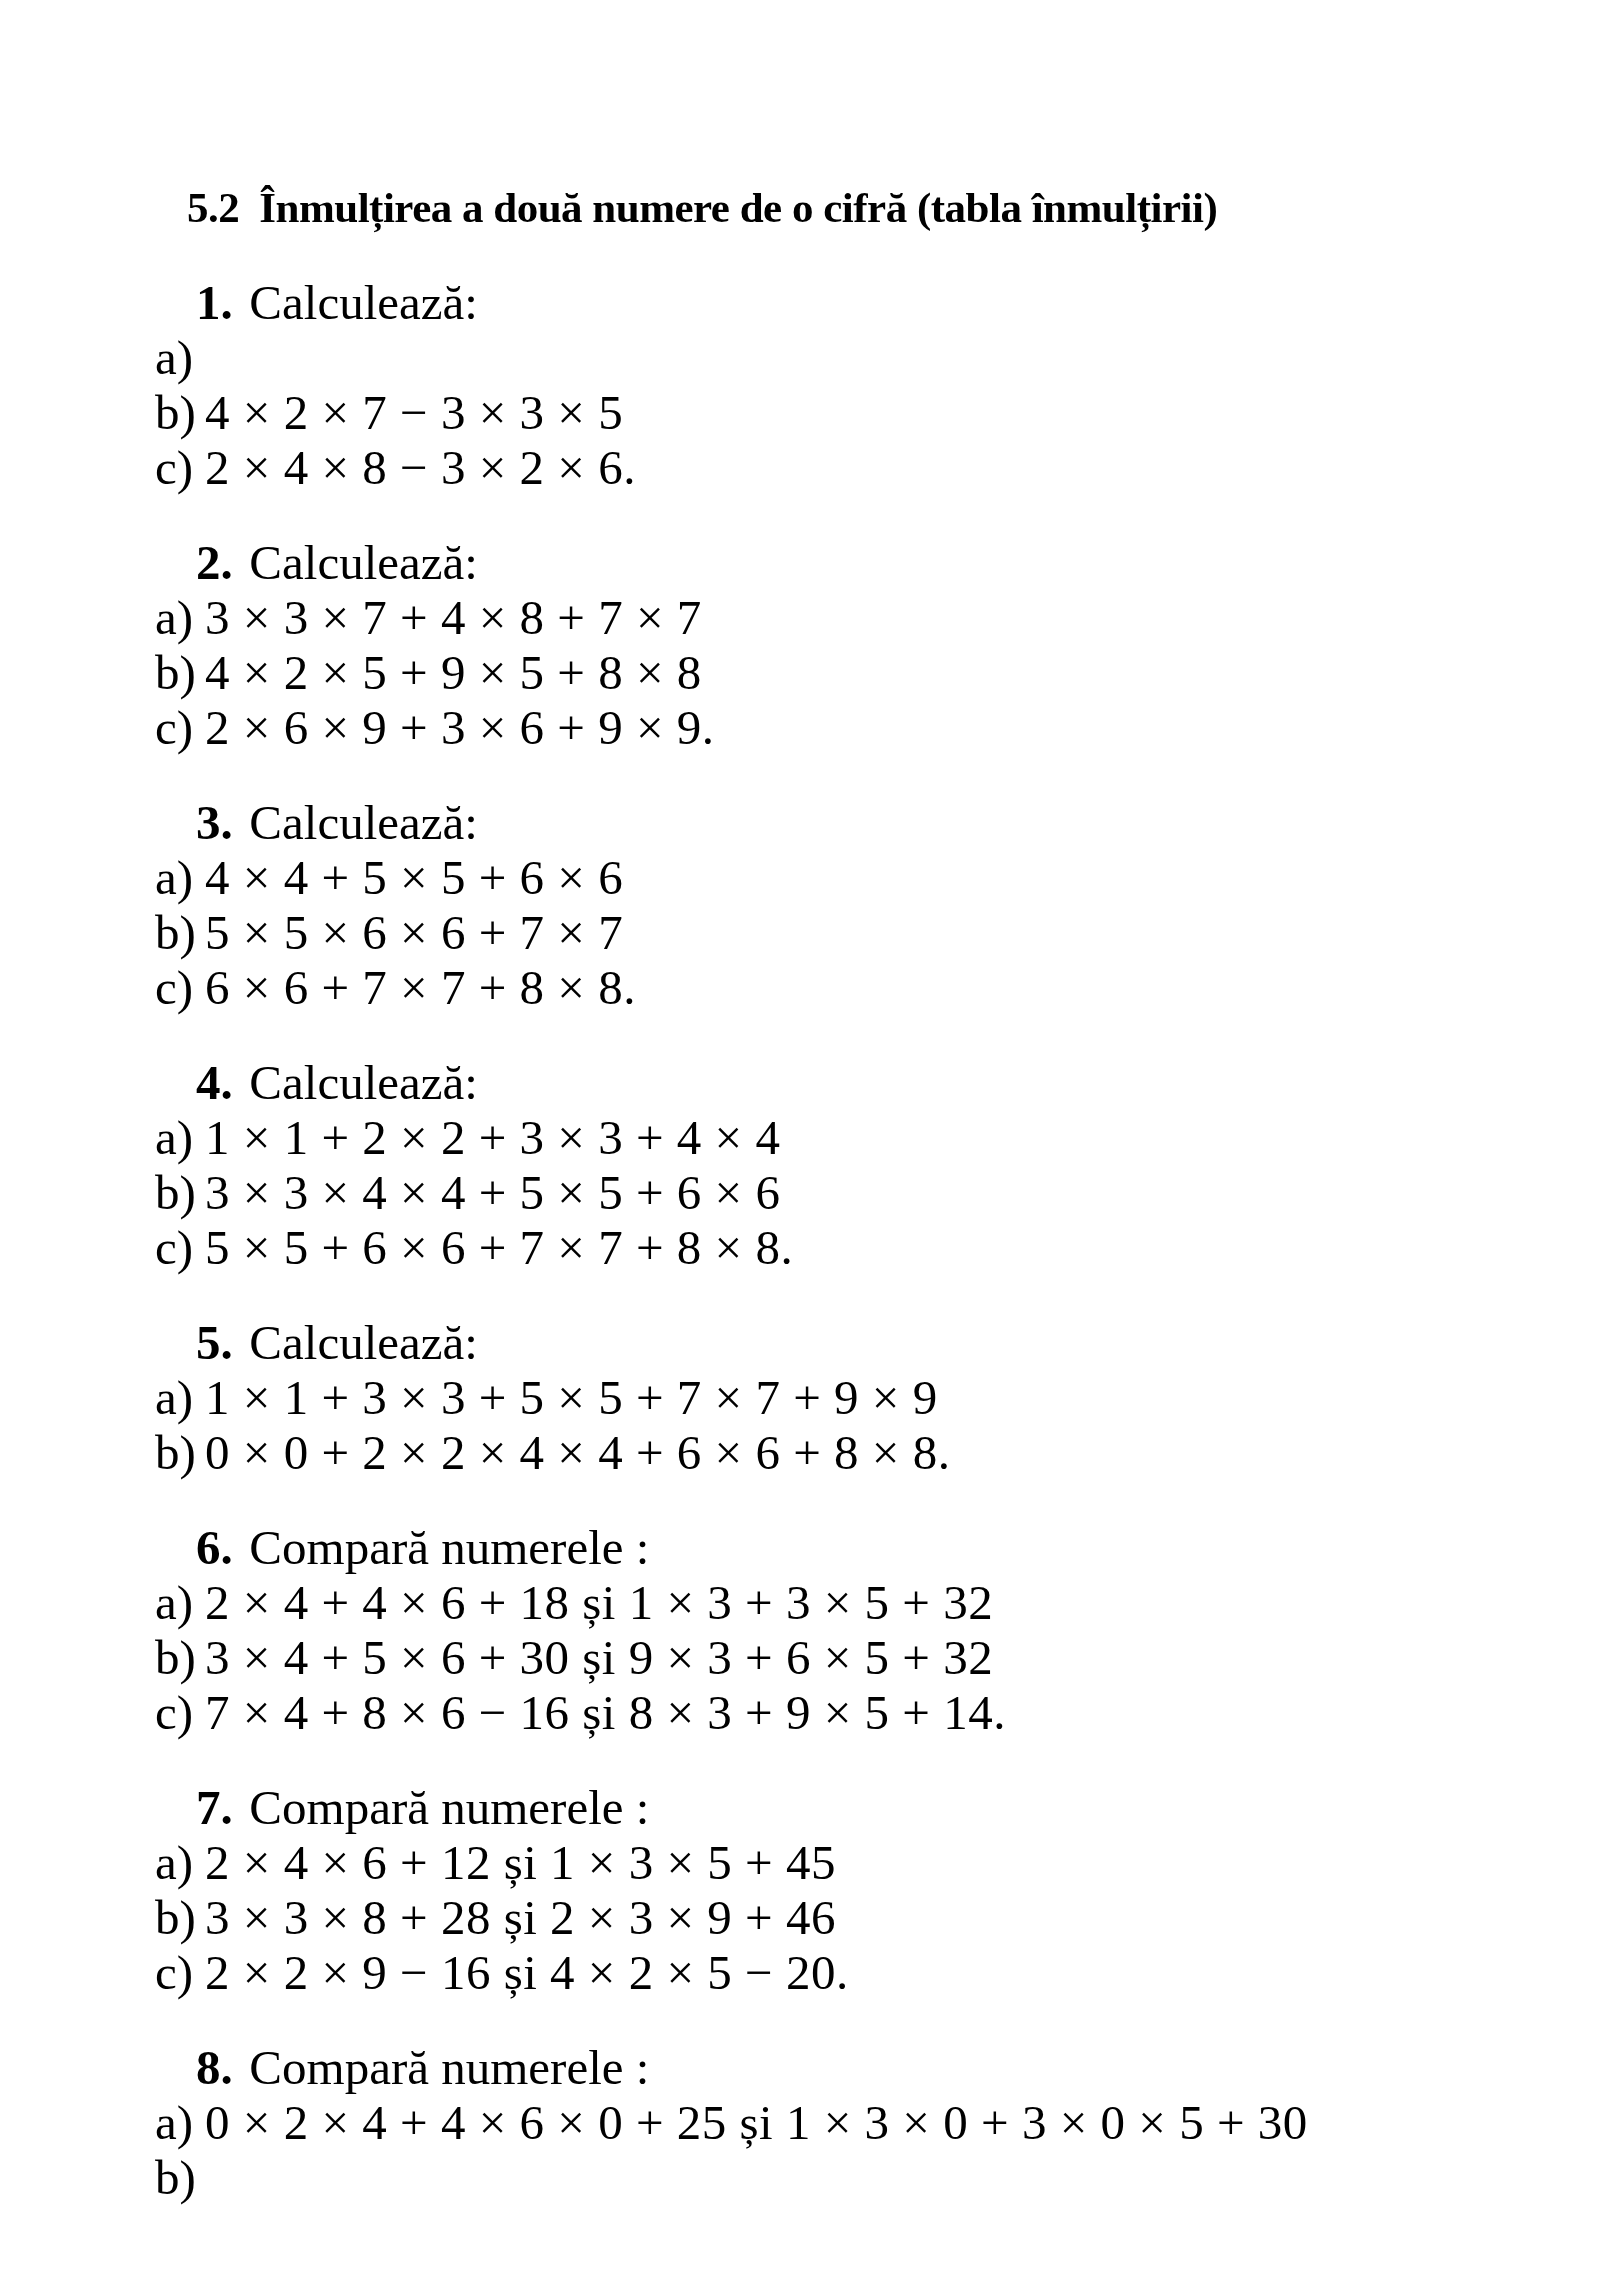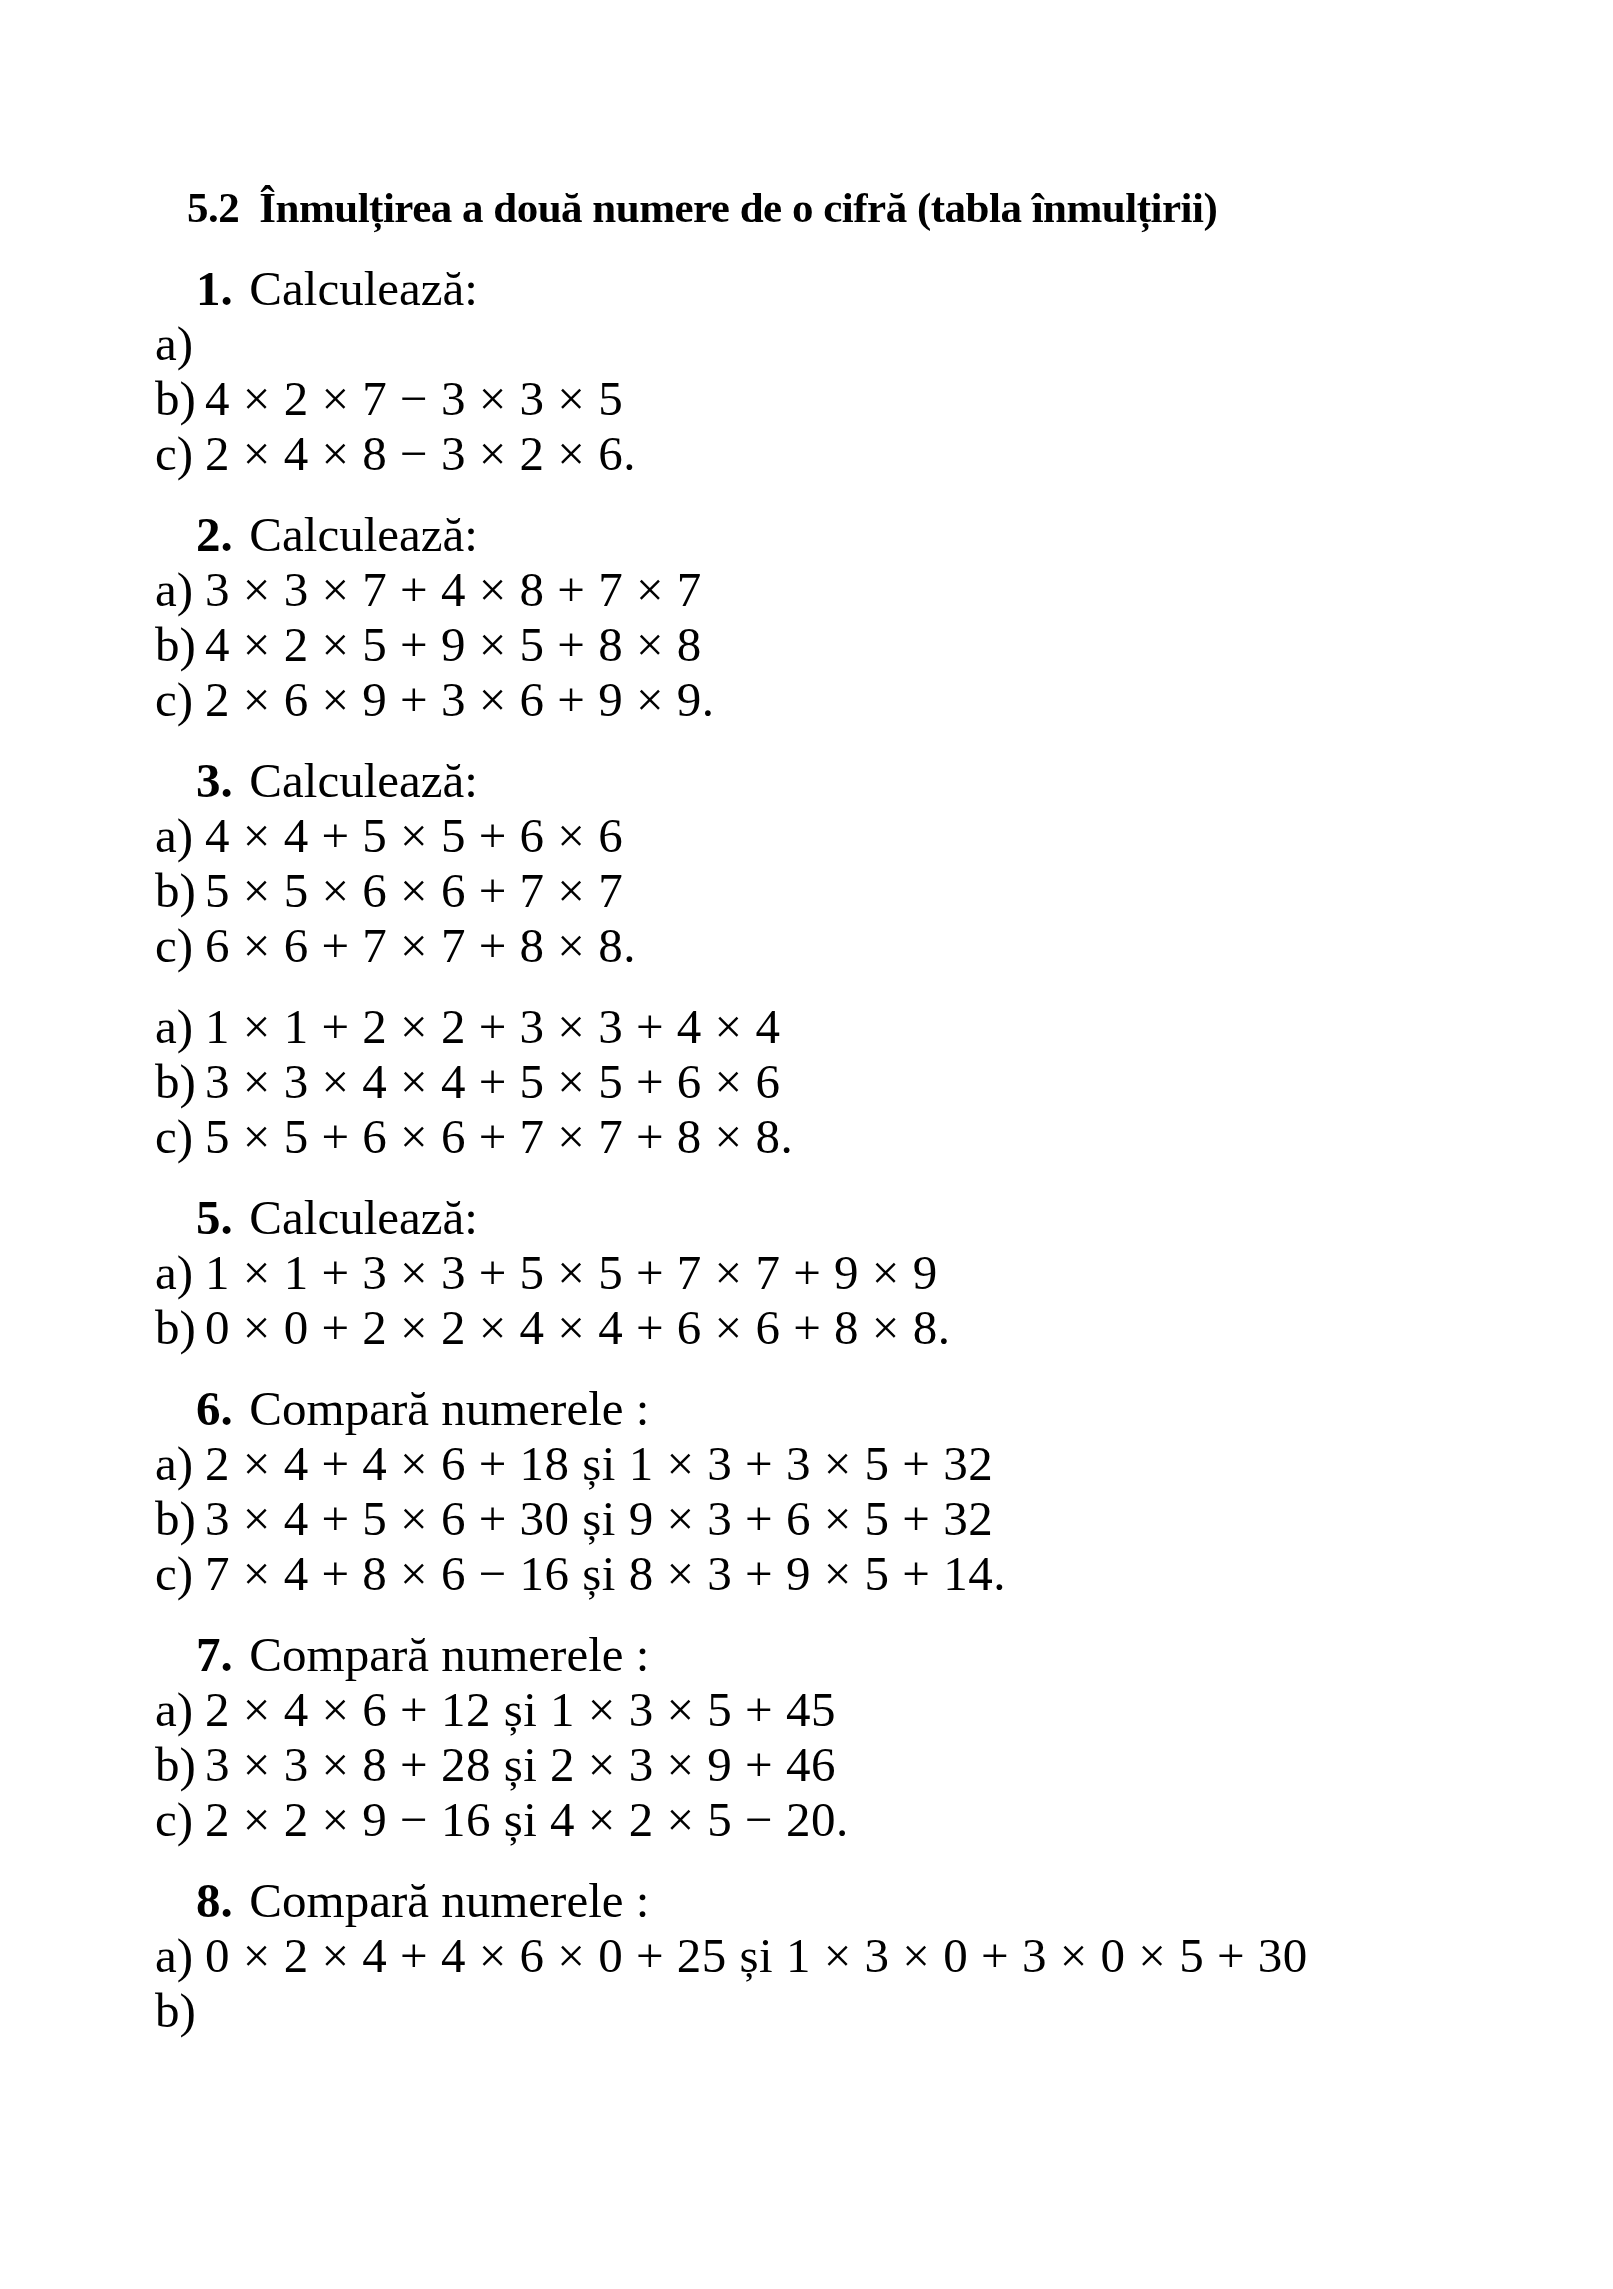--- a/index.html
+++ b/index.html
@@ -27,21 +27,21 @@
     font-size: 43px;
     font-weight: bold;
     line-height: 54px;
     letter-spacing: -0.5px;
     white-space: nowrap;
   }
   .title .section-number {
     margin-right: 20px;
   }
   .exercise {
-    margin-top: 26px;
+    margin-top: 40px;
   }
   .ex-header {
     padding-left: 196px;
     font-size: 49px;
     line-height: 55px;
     white-space: nowrap;
   }
   .ex-number {
     font-weight: bold;
     margin-right: 16.6px;
@@ -117,20 +117,23 @@
       <span class="item-label">b)</span>
         <span class="item-expr">5 × 5 × 6 × 6 + 7 × 7</span>
     </div>
     <div class="item">
       <span class="item-label">c)</span>
         <span class="item-expr">6 × 6 + 7 × 7 + 8 × 8.</span>
     </div>
   </div>
 
   <div class="exercise">
+    <div class="ex-header">
+      <span class="ex-number">4.</span><span class="ex-prompt">Calculează:</span>
+    </div>
     <div class="item">
       <span class="item-label">a)</span>
         <span class="item-expr">1 × 1 + 2 × 2 + 3 × 3 + 4 × 4</span>
     </div>
     <div class="item">
       <span class="item-label">b)</span>
         <span class="item-expr">3 × 3 × 4 × 4 + 5 × 5 + 6 × 6</span>
     </div>
     <div class="item">
       <span class="item-label">c)</span>

